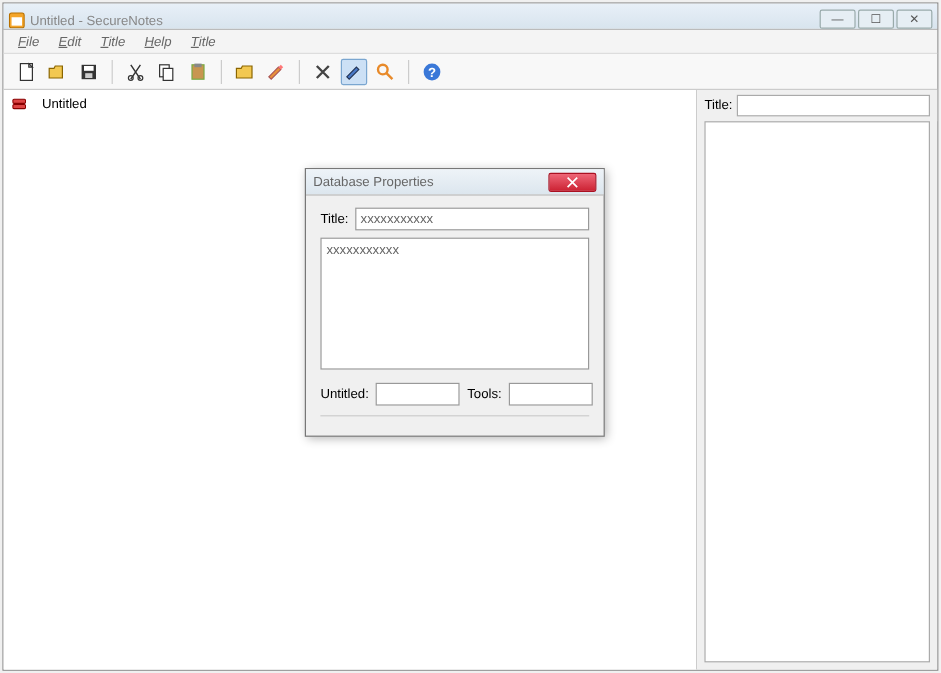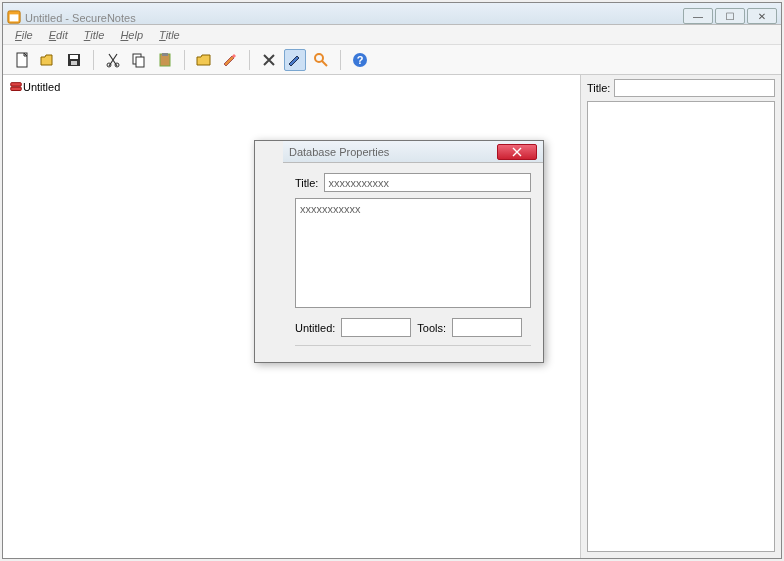--- a/index.html
+++ b/index.html
@@ -15,28 +15,28 @@
 .menubar span { padding: 0 8px; color: #666; cursor: pointer; text-decoration: underline; text-decoration-color: transparent; font-style: italic; }
 .menubar span:first-letter { text-decoration: underline; }
 
 .toolbar { height: 30px; background: #f8f8f8; border-bottom: 1px solid #ccc; display: flex; align-items: center; padding: 0 8px; gap: 4px; }
 .tool-btn { width: 22px; height: 22px; display: flex; align-items: center; justify-content: center; cursor: pointer; border-radius: 2px; }
 .tool-btn.active { background: #cce0f5; border: 1px solid #7aa6d0; }
 .tool-sep { width: 1px; height: 20px; background: #ccc; margin: 0 4px; }
 
 .content { display: flex; height: calc(100% - 72px); }
 .tree-panel { flex: 1; background: #fff; border-right: 1px solid #ccc; padding: 4px; }
-.tree-item { display: flex; align-items: center; gap: 0; padding: 1px 2px; }
+.tree-item { display: flex; align-items: center; gap: 12px; padding: 1px 2px; }
 .tree-item .icon { width: 14px; height: 14px; }
 .right-panel { width: 200px; background: #f0f0f0; display: flex; flex-direction: column; }
 .right-header { display: flex; align-items: center; padding: 4px 6px; gap: 4px; background: #f0f0f0; border-bottom: 0; }
 .right-header input { flex: 1; height: 18px; border: 1px solid #aaa; background: #fff; padding: 0 2px; }
 .right-body { flex: 1; margin: 0 6px 6px 6px; border: 1px solid #aaa; background: #fff; }
 
-.dialog { position: absolute; left: 254px; top: 140px; width: 290px; border: 1px solid #777; background: #f0f0f0; box-shadow: 2px 2px 8px rgba(0,0,0,0.3); z-index: 100; padding-left: 28px; }
+.dialog { position: absolute; left: 254px; top: 140px; width: 250px; border: 1px solid #777; background: #f0f0f0; box-shadow: 2px 2px 8px rgba(0,0,0,0.3); z-index: 100; }
 .dialog-title { height: 22px; background: linear-gradient(#eef3f8,#dce6ee); border-bottom: 1px solid #bbb; display: flex; align-items: center; padding: 0 6px; color: #666; font-family: "Courier New", monospace; }
 .dialog-close { margin-left: auto; width: 40px; height: 16px; background: linear-gradient(#e67,#c23); border: 1px solid #a12; border-radius: 2px; display: flex; align-items: center; justify-content: center; color: #fff; font-weight: bold; cursor: pointer; }
 .dialog-body { padding: 10px 12px 8px; }
 .form-row { display: flex; align-items: center; gap: 6px; margin-bottom: 6px; }
 .form-row label { flex: 0 0 auto; }
 .form-row input[type=text] { flex: 1; height: 19px; border: 1px solid #999; padding: 0 3px; font-size: 11px; color: #666; }
 .form-row input.pw { width: 70px; flex: none; }
 .desc { width: 100%; height: 110px; border: 1px solid #999; background: #fff; padding: 4px; color: #666; font-size: 11px; resize: none; margin-bottom: 8px; font-family: Tahoma, sans-serif; }
 .dialog hr { border: none; border-top: 1px solid #ccc; margin: 8px 0; }
 .dialog-buttons { display: flex; justify-content: flex-end; gap: 6px; padding: 0 0 4px; }

